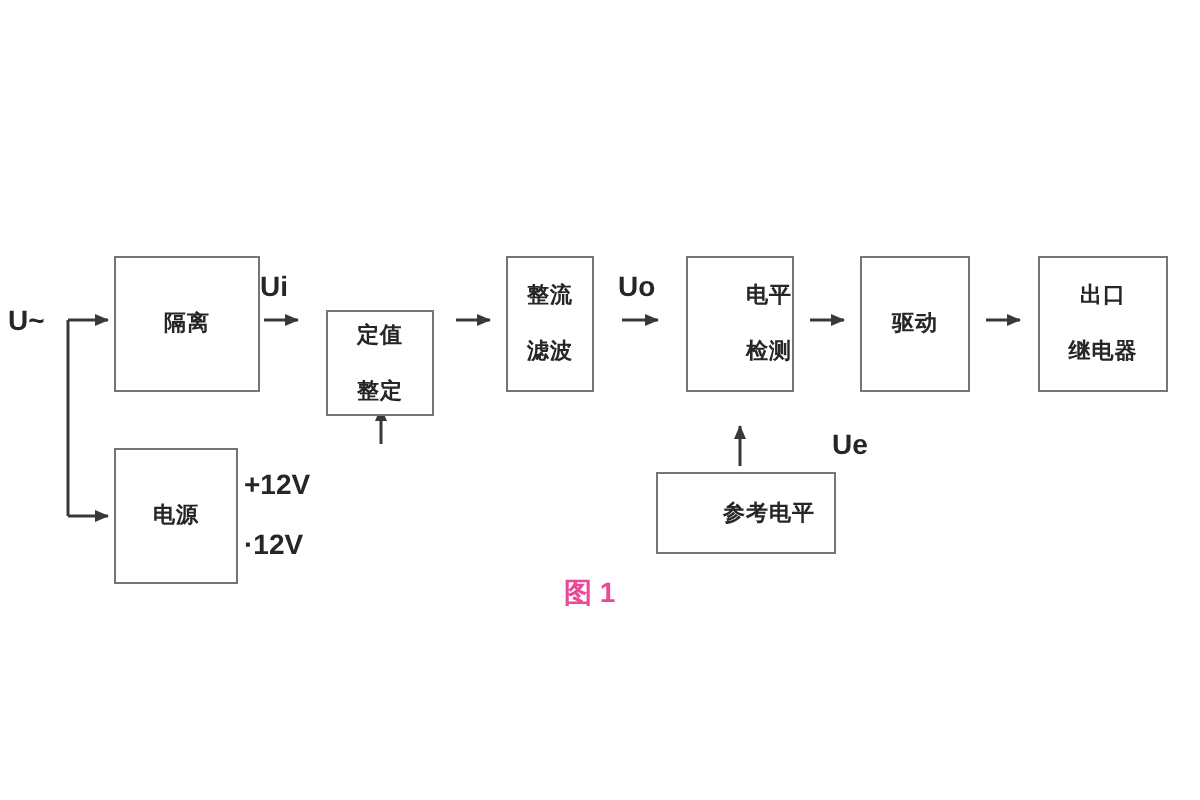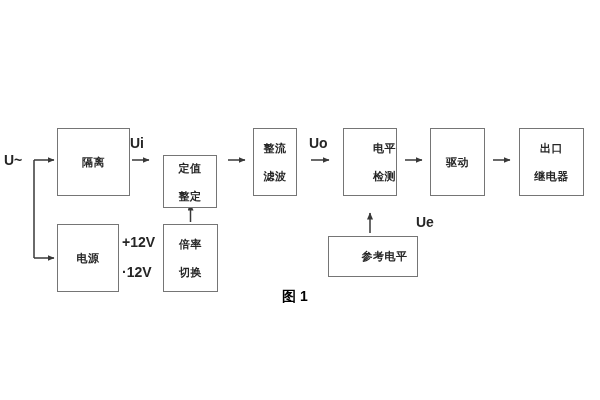--- a/index.html
+++ b/index.html
@@ -28,21 +28,21 @@
   .b-ref  { left:328px; top:236px; width:90px; height:41px; line-height:normal;padding-left:23px; }
   .sig {
     position:absolute; font-size:14px; font-weight:700; color:#262626; white-space:nowrap;
   }
   .lab-u   { left:4px;   top:152px; }
   .lab-ui  { left:130px; top:135px; }
   .lab-uo  { left:309px; top:135px; }
   .lab-ue  { left:396px; top:214px;margin-left:20px; }
   .lab-p12 { left:122px; top:234px; }
   .lab-n12 { left:122px; top:264px; }
-  .caption { position:absolute; left:282px; top:288px; font-size:14px; font-weight:600; color:#000000; }
+  .caption { position:absolute; left:282px; top:288px; font-size:14px; font-weight:600; color:#ec4899; }
 </style>
 </head>
 <body>
 
 <div class="stage">
 
   <svg class="wires" width="600" height="400">
     <defs>
       <marker id="arr-r" markerWidth="8" markerHeight="8" refX="6.5" refY="3" orient="auto" markerUnits="userSpaceOnUse">
         <path d="M0,0 L7,3 L0,6 Z" fill="#383838"></path>
@@ -82,24 +82,20 @@
   <div class="box b-drv">
     <span>驱动</span>
   </div>
   <div class="box b-out">
     <span>出口</span>
     <span>继电器</span>
   </div>
   <div class="box b-pwr">
     <span>电源</span>
   </div>
-  <div class="box b-rat">
-    <span>倍率</span>
-    <span>切换</span>
-  </div>
   <div class="box b-ref">
     <span>参考电平</span>
   </div>
 
   <span class="sig lab-u">U~</span>
   <span class="sig lab-ui">Ui</span>
   <span class="sig lab-uo">Uo</span>
   <span class="sig lab-ue">Ue</span>
   <span class="sig lab-p12">+12V</span>
   <span class="sig lab-n12">·12V</span>

